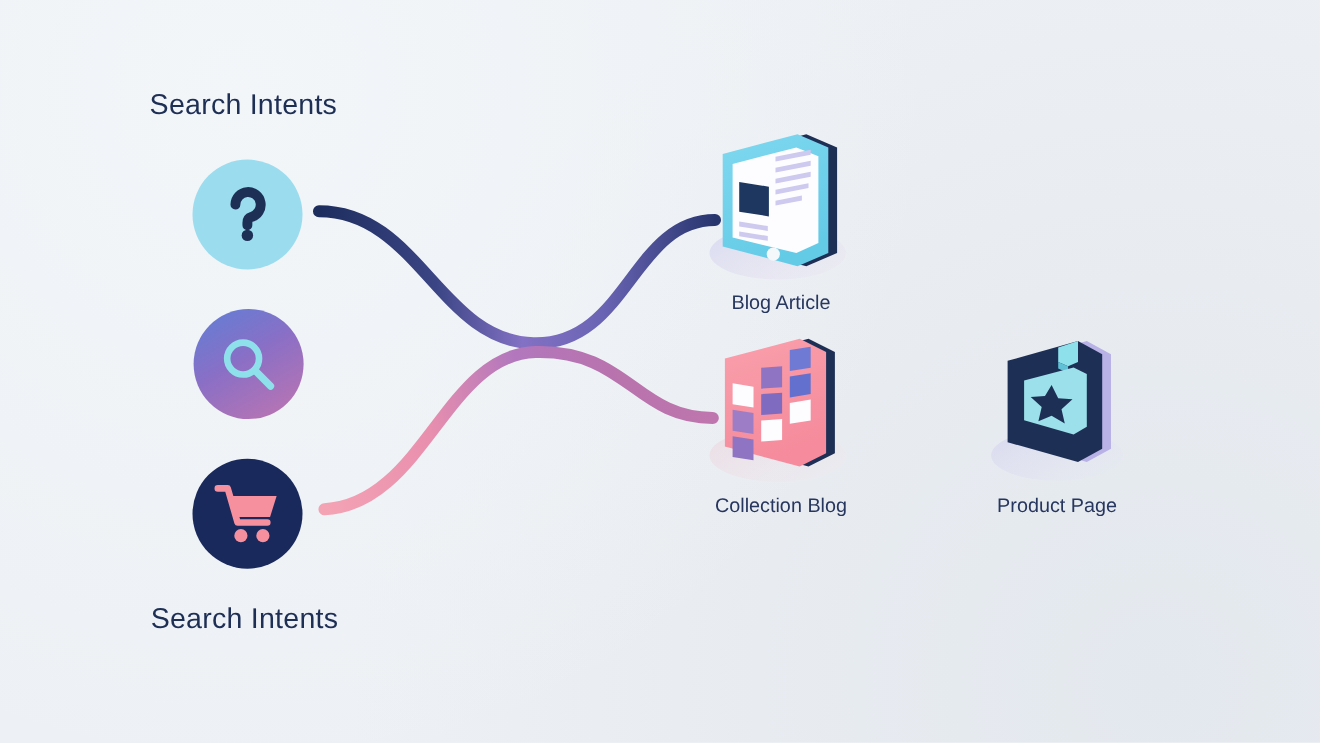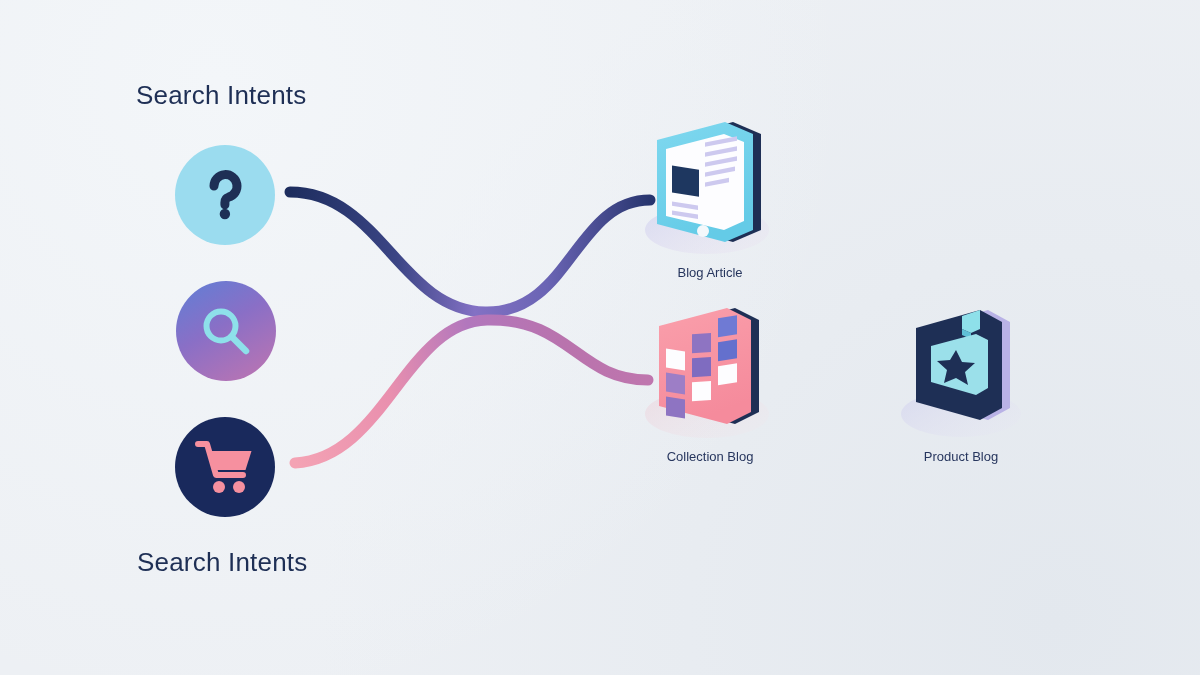--- a/index.html
+++ b/index.html
@@ -68,21 +68,21 @@
 
   .node-art {
     width:170px; height:145px;
     position:relative;
   }
   .node-art svg { display:block; overflow:visible; }
 
   .node-label {
     margin-top:2px;
     color:#27365e;
-    font-size:13px;
+    font-size:18px;
     white-space:nowrap;
     text-align:center;
   }
 </style>
 </head>
 <body>
 
 <div id="stage">
 
   <div class="heading" id="title-top">Search Intents</div>
@@ -238,16 +238,16 @@
         <path d="M40 26 L104 8 L126 20 L126 106 L104 118 L40 100 Z" fill="#1e2f55"></path>
 
         <path d="M86 14 L104 8 L104 27 L95 31 L86 27 Z" fill="#8ee0ea"></path>
         <path d="M86 27 L95 31 L95 37 L86 33 Z" fill="#5fc0d6"></path>
 
         <path d="M55 44 L100 32 L112 38 L112 86 L100 93 L55 80 Z" fill="#9be0ea"></path>
 
         <path d="M80 48 L86 60 L99 61 L89 70 L92 83 L80 76 L68 81 L71 68 L61 59 L74 58 Z" fill="#1e2f55"></path>
       </svg>
     </div>
-    <div class="node-label">Product Blog</div>
+    <div class="node-label">Product Page</div>
   </div>
 
 </div>
 
 </body></html>

